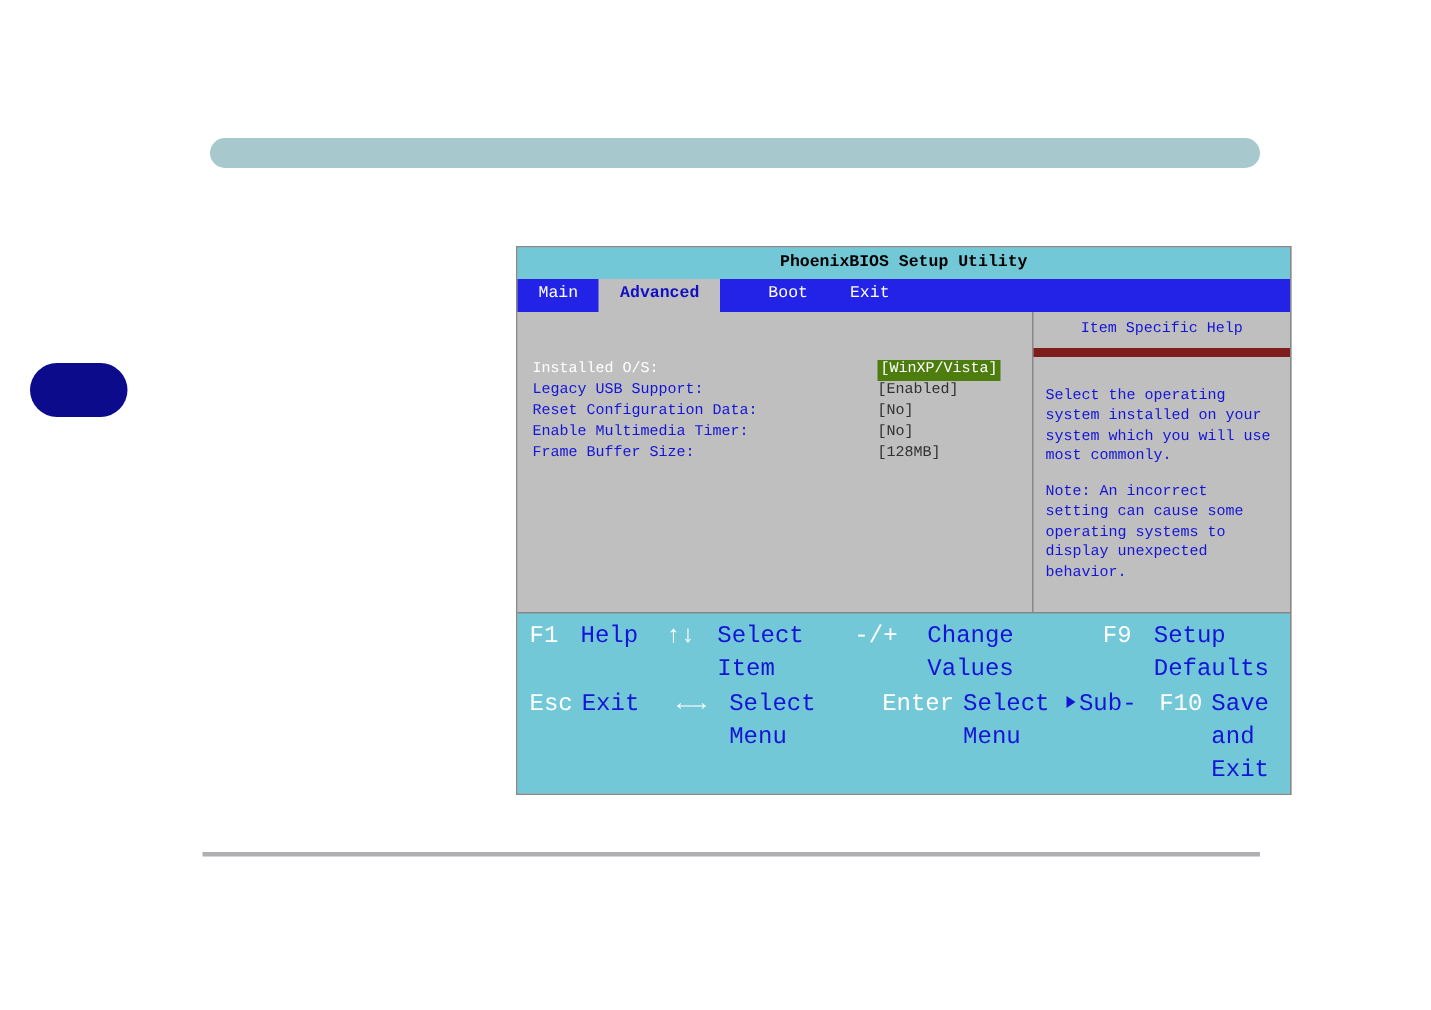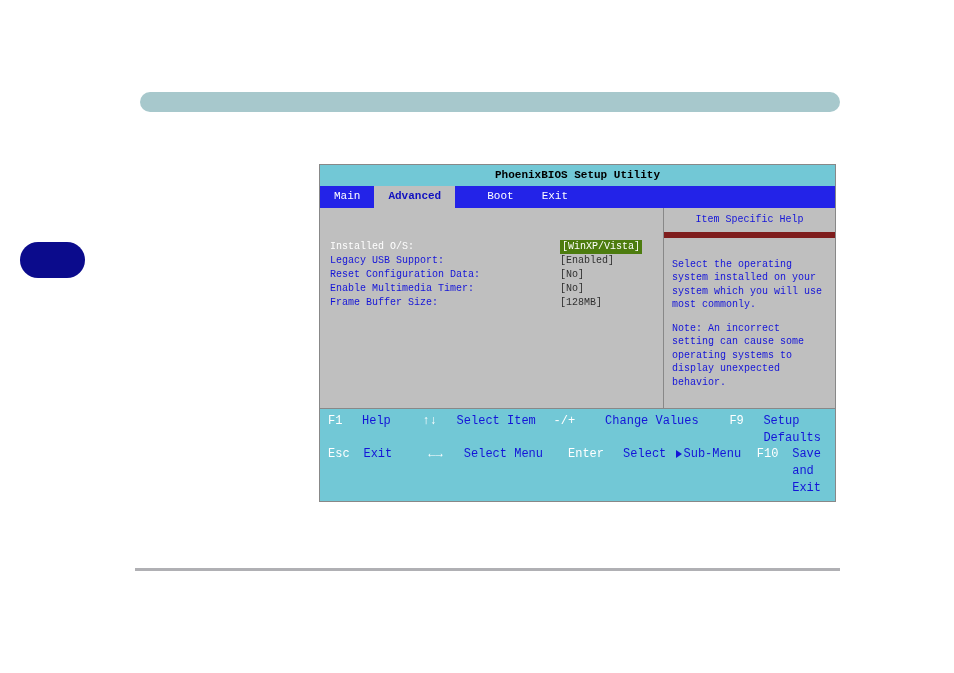--- a/index.html
+++ b/index.html
@@ -24,21 +24,21 @@
     top: 242px;
     left: 20px;
     width: 65px;
     height: 36px;
     background: #0b0b8c;
     border-radius: 18px;
   }
   .bios-window {
     position: absolute;
     top: 164px;
-    left: 319px;
+    left: 344px;
     width: 517px;
     background: #bfbfbf;
     border: 1px solid #888;
     font-size: 10px;
     line-height: 1.4;
   }
   .bios-title {
     background: #72c8d6;
     color: #000;
     font-weight: bold;
@@ -112,21 +112,21 @@
   }
   .help-body p { margin-bottom: 10px; }
   .bios-footer {
     background: #72c8d6;
     padding: 4px 8px;
     border-top: 1px solid #888;
   }
   .footer-row {
     display: flex;
     align-items: baseline;
-    font-size: 12px;
+    font-size: 16px;
     color: #1414d8;
   }
   .footer-row .k { color: #fff; min-width: 28px; }
   .footer-row .t { color: #1414d8; }
   .footer-row .arrow { color: #fff; min-width: 28px; font-family: inherit; }
   .footer-row > span { margin-right: 6px; }
   .col1 { width: 30px; }
   .col2 { width: 60px; }
   .col3 { width: 30px; }
   .col4 { width: 100px; }

